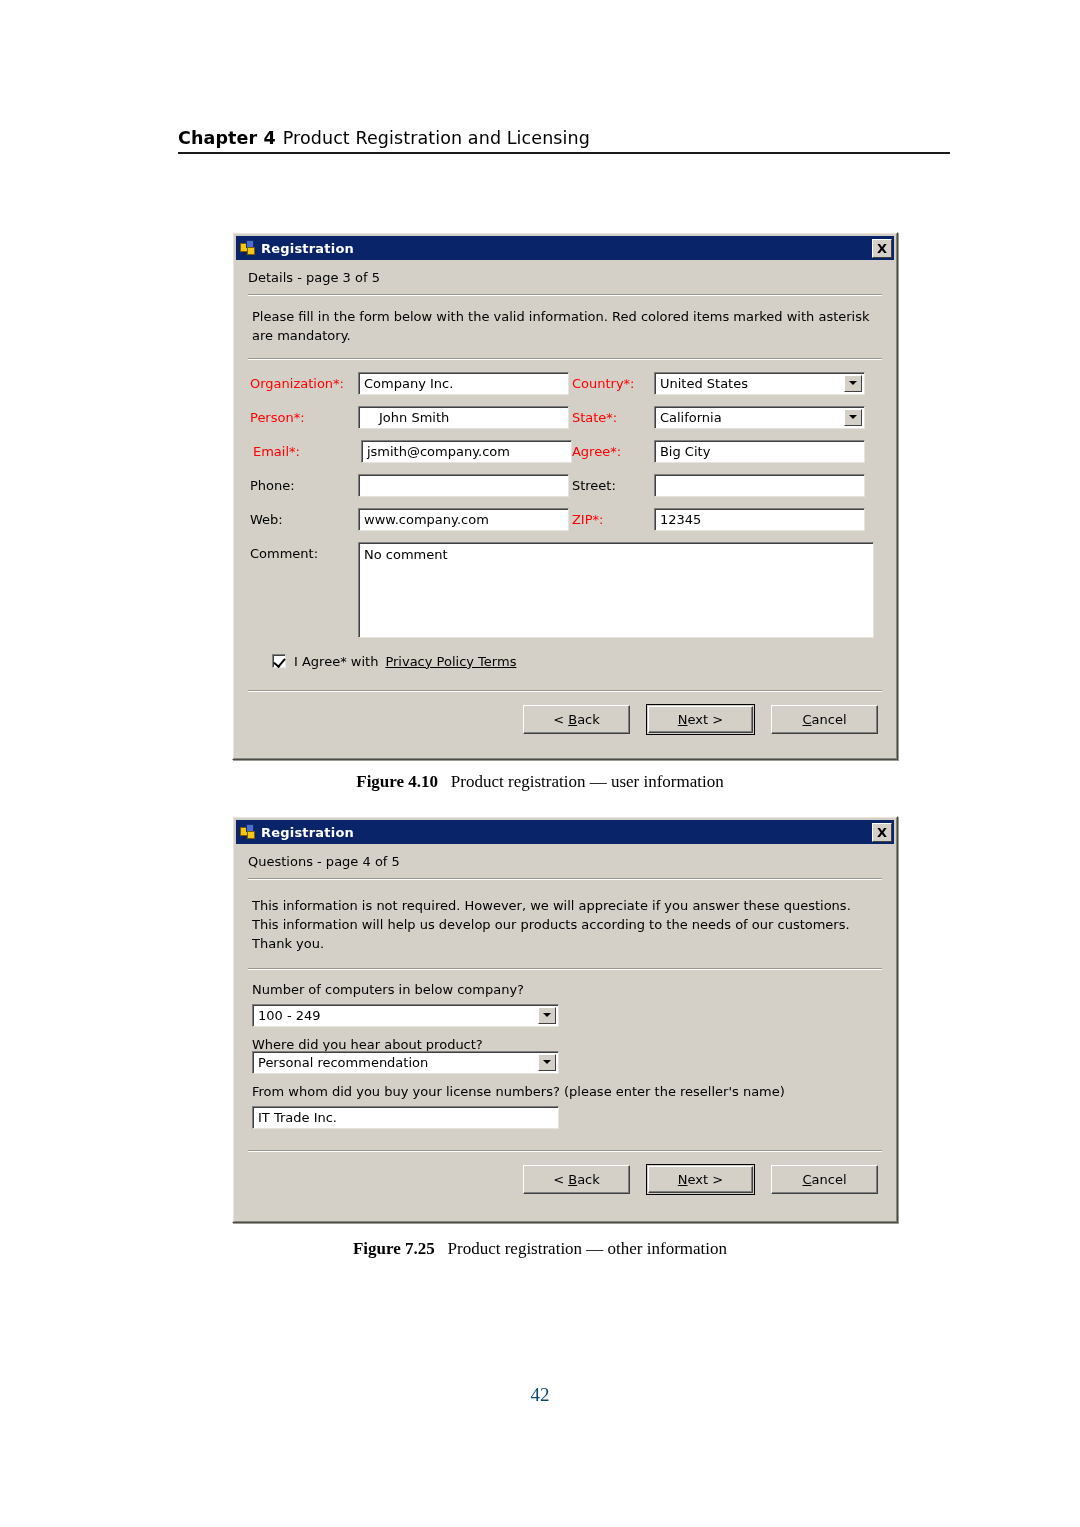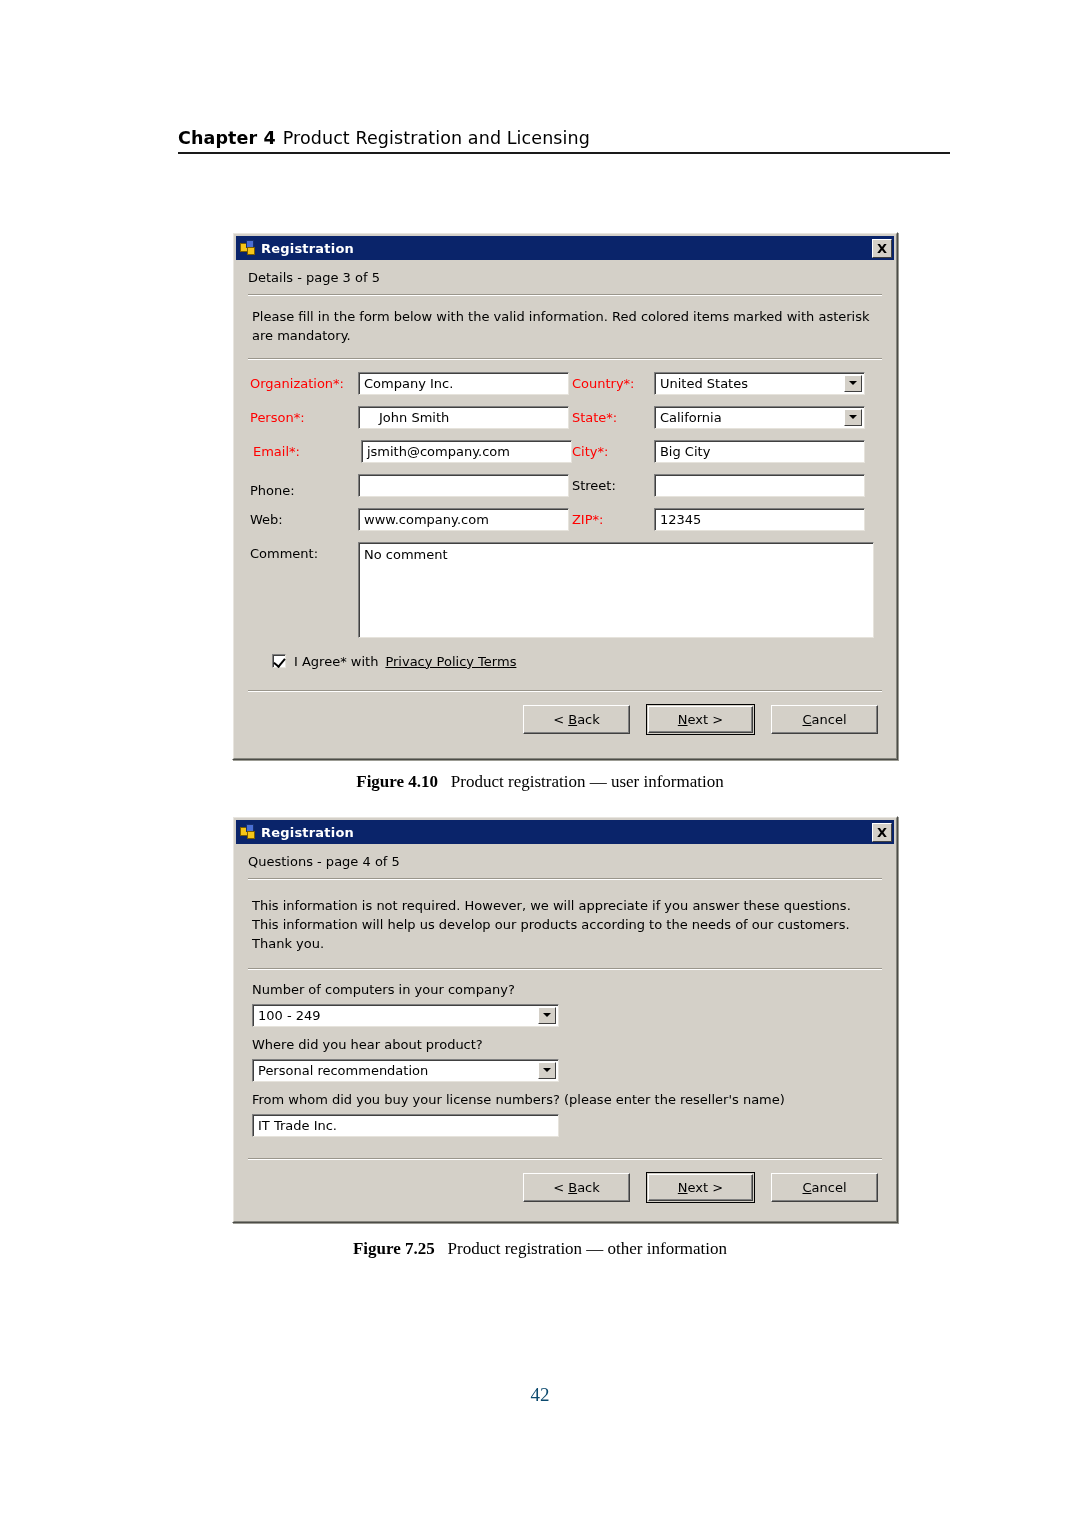--- a/index.html
+++ b/index.html
@@ -326,21 +326,21 @@
             <div style="display:flex; align-items:center; height:23px; margin-bottom:11px;">
               <div class="fieldlabel req" style="width:108px;">Person*:</div>
               <div class="textbox" style="width:211px;padding-left:20px;">John Smith</div>
             </div>
 
             <div style="display:flex; align-items:center; height:23px; margin-bottom:11px;justify-content:flex-end;">
               <div class="fieldlabel req" style="width:108px;">Email*:</div>
               <div class="textbox" style="width:211px;">jsmith@company.com</div>
             </div>
 
-            <div style="display:flex; align-items:flex-end; height:23px; margin-bottom:11px;">
+            <div style="display:flex; align-items:center; height:23px; margin-bottom:11px;">
               <div class="fieldlabel" style="width:108px;">Phone:</div>
               <div class="textbox" style="width:211px;"></div>
             </div>
 
             <div style="display:flex; align-items:center; height:23px; margin-bottom:11px;">
               <div class="fieldlabel" style="width:108px;">Web:</div>
               <div class="textbox" style="width:211px;">www.company.com</div>
             </div>
           </div>
 
@@ -360,21 +360,21 @@
               <div class="fieldlabel req" style="width:82px;">State*:</div>
               <div class="combo" style="width:211px;">
                 <span>California</span>
                 <span class="combo-arrow">
                     <i></i>
                   </span>
               </div>
             </div>
 
             <div style="display:flex; align-items:center; height:23px; margin-bottom:11px;">
-              <div class="fieldlabel req" style="width:82px;">City*:</div>
+              <div class="fieldlabel req" style="width:82px;">Agree*:</div>
               <div class="textbox" style="width:211px;">Big City</div>
             </div>
 
             <div style="display:flex; align-items:center; height:23px; margin-bottom:11px;">
               <div class="fieldlabel" style="width:82px;">Street:</div>
               <div class="textbox" style="width:211px;"></div>
             </div>
 
             <div style="display:flex; align-items:center; height:23px; margin-bottom:11px;">
               <div class="fieldlabel req" style="width:82px;">ZIP*:</div>
@@ -437,32 +437,32 @@
         <div class="page-label">Questions - page 4 of 5</div>
         <div class="hrule"></div>
 
         <div class="intro" style="padding-top:17px;">This information is not required. However, we will appreciate if you answer these questions. This information will help us develop our products according to the needs of our customers. Thank you.</div>
 
         <div class="hrule" style="margin-top:14px;"></div>
 
         <div style="padding:13px 2px 0 6px;">
 
           <div>
-            <div class="fieldlabel">Number of computers in your company?</div>
+            <div class="fieldlabel">Number of computers in below company?</div>
             <div class="combo" style="width:307px; margin-top:8px;">
               <span>100 - 249</span>
               <span class="combo-arrow">
                   <i></i>
                 </span>
             </div>
           </div>
 
           <div style="margin-top:11px;">
             <div class="fieldlabel">Where did you hear about product?</div>
-            <div class="combo" style="width:307px; margin-top:8px;">
+            <div class="combo" style="width:307px; ">
               <span>Personal recommendation</span>
               <span class="combo-arrow">
                   <i></i>
                 </span>
             </div>
           </div>
 
           <div style="margin-top:11px;">
             <div class="fieldlabel">From whom did you buy your license numbers? (please enter the reseller's name)</div>
             <div class="textbox" style="width:307px; margin-top:8px;">IT Trade Inc.</div>

